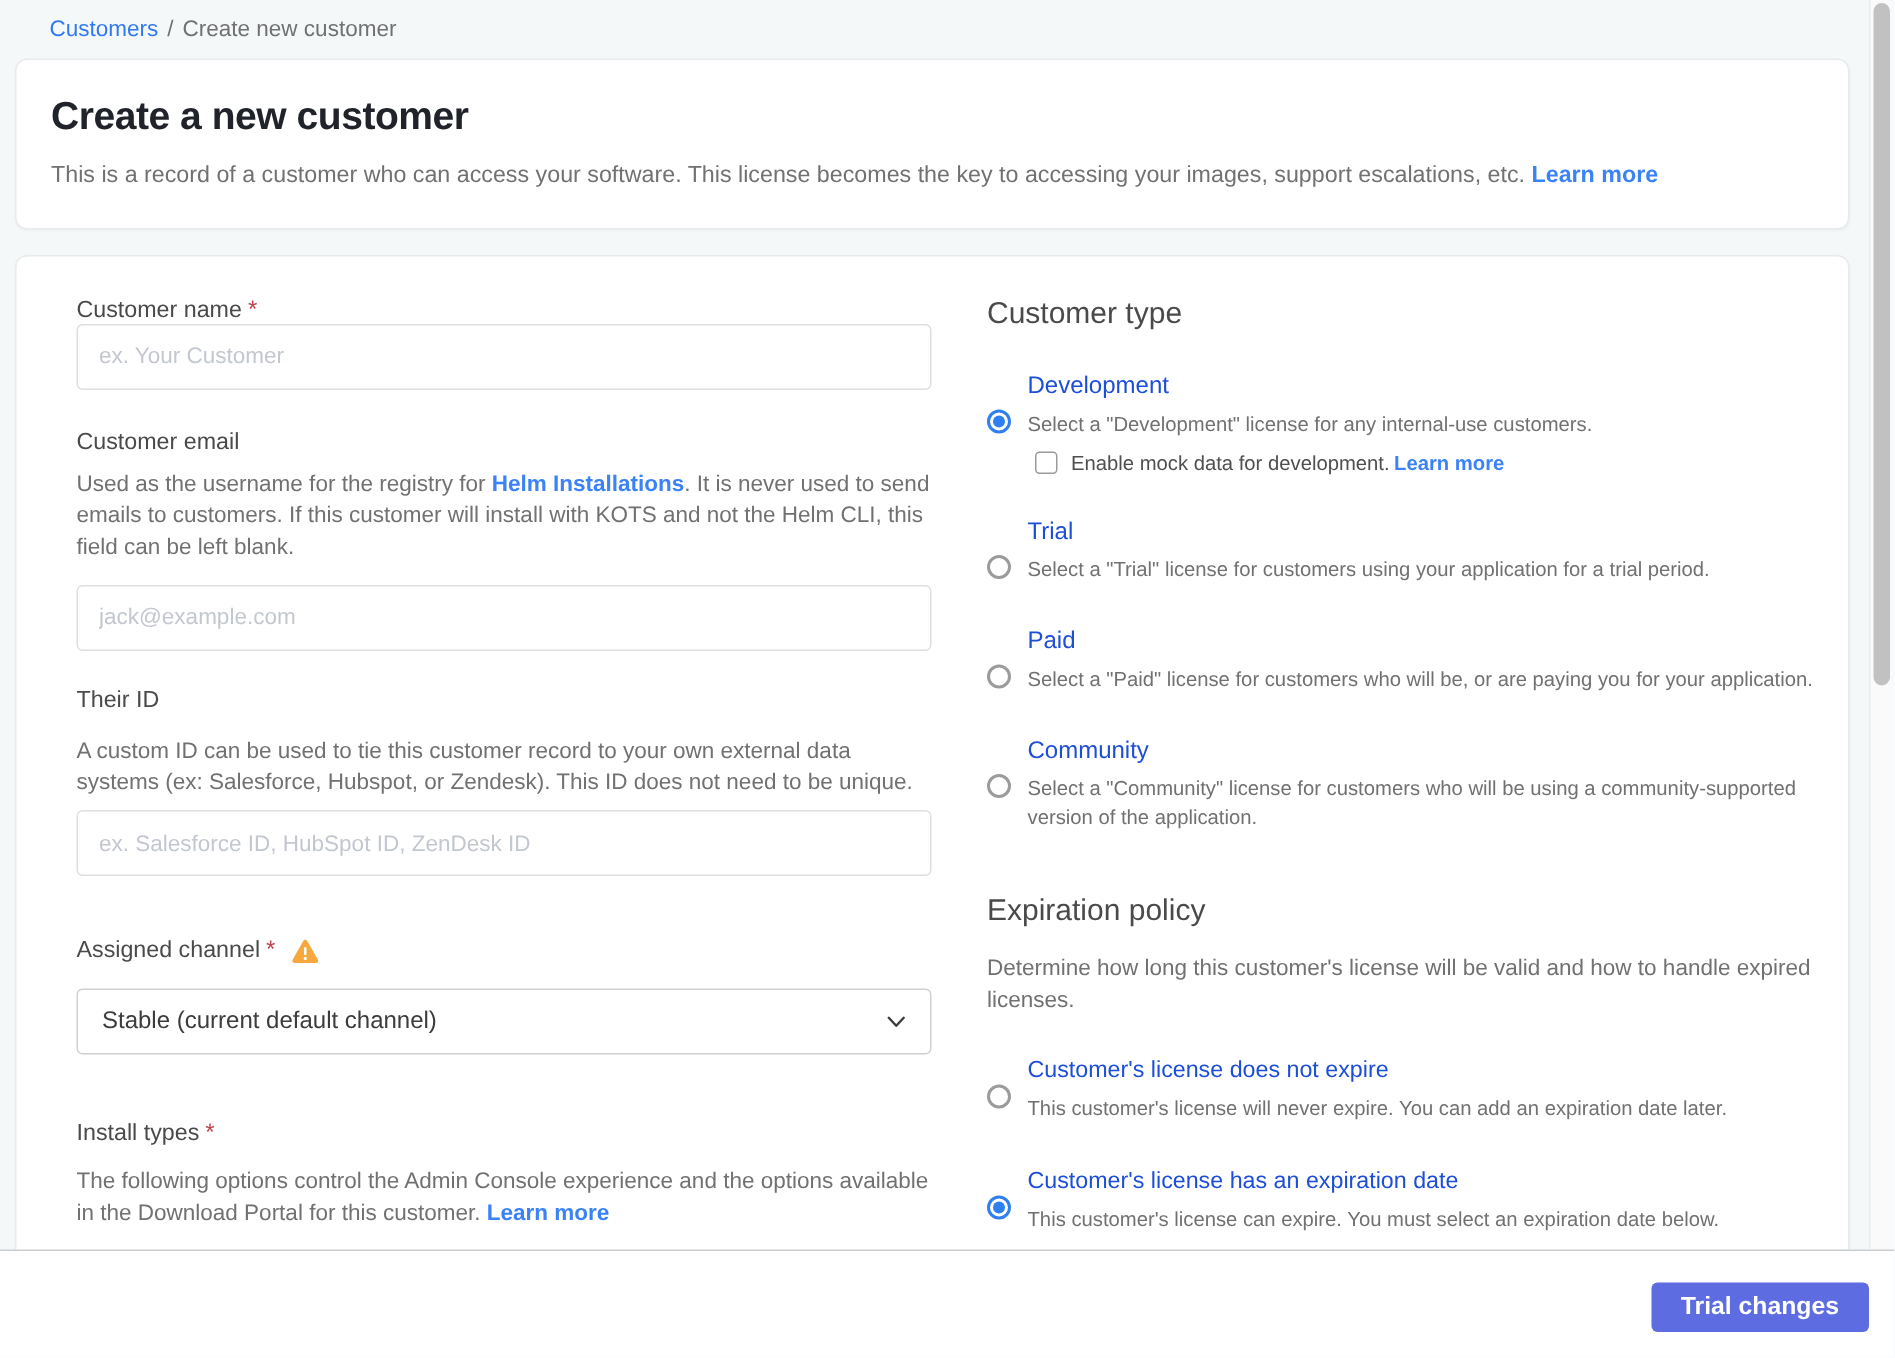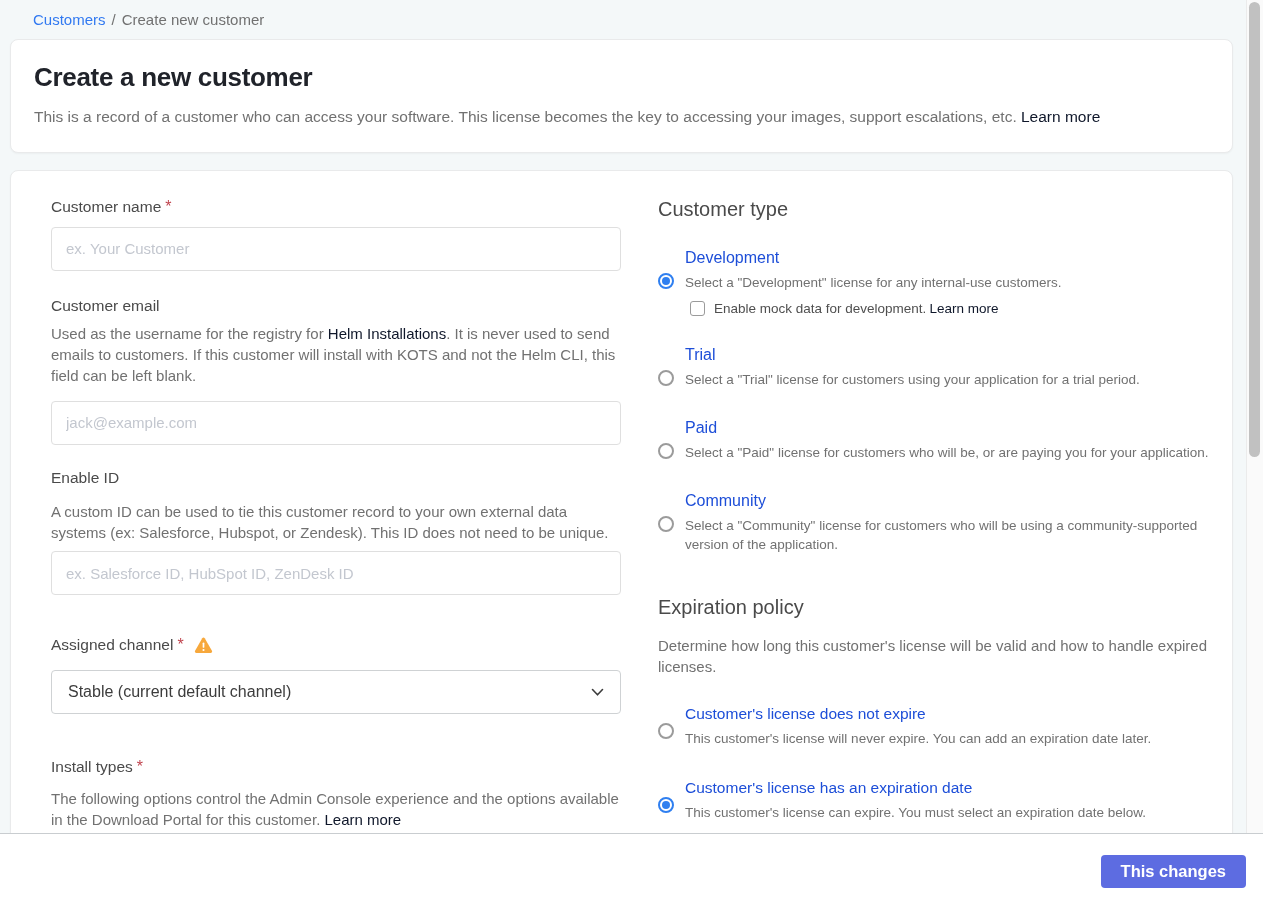--- a/index.html
+++ b/index.html
@@ -15,28 +15,28 @@
   .breadcrumb .sep{margin:0 6px;color:#717171;}
   
   .card{
     background:#fff;border:1px solid #e9eaeb;border-radius:8px;
     box-shadow:0 1px 2px rgba(0,0,0,.04);
     margin-left:10px;width:1223px;box-sizing:border-box;
   }
   .header-card{margin-top:11px;padding:22px 11px 24px 23px;}
   .page-title{margin:0;font-size:26px;font-weight:700;color:#20232a;letter-spacing:-.3px;}
   .page-desc{margin-top:13px;font-size:15.5px;color:#717171;line-height:1.4;}
-  a.inline-link{color:#0f172a;text-decoration:none;cursor:pointer;}
+  a.inline-link{color:#3b82f6;text-decoration:none;cursor:pointer;font-weight:bold;}
   .main-card{margin-top:17px;height:705px;padding:27px 40px;display:flex;}
   
   .col-left{width:570px;flex:none;}
   .field-label{font-size:15.5px;color:#4a4a4a;}
   .req{color:#c0444e;margin-left:4px;}
   .text-input{
-    box-sizing:border-box;width:570px;height:44px;margin-top:11px;
+    box-sizing:border-box;width:570px;height:44px;
     border:1px solid #dfdfdf;border-radius:4px;padding:0 14px;
     font-size:15px;color:#4a4a4a;outline:none;background:#fff;
     font-family:"Liberation Sans","DejaVu Sans",sans-serif;
   }
   .text-input::placeholder{color:#c3c7cf;opacity:1;}
   .help-text{font-size:15px;color:#717171;line-height:1.42;}
   .mt8{margin-top:8px;} .mt12{margin-top:12px;} .mt14{margin-top:14px;}
   .sec-gap-sm{margin-top:26px;} .sec-gap-md{margin-top:24px;} .sec-gap-lg{margin-top:41px;} .sec-gap-xl{margin-top:44px;}
   .label-row{display:flex;align-items:center;}
   .warn-icon{margin-left:10px;display:inline-flex;}
@@ -115,21 +115,21 @@
       <span class="req">*</span>
     </div>
     <input class="text-input" type="text" placeholder="ex. Your Customer" style="">
 
     <div class="field-label sec-gap-sm">Customer email</div>
     <div class="help-text mt8">
       <span>Used as the username for the registry for </span><a class="inline-link">Helm Installations</a><span>. It is never used to send emails to customers. If this customer will install with KOTS and not the Helm CLI, this field can be left blank.</span>
     </div>
     <input class="text-input mt14" type="text" placeholder="jack@example.com" style="">
 
-    <div class="field-label sec-gap-md">Enable ID</div>
+    <div class="field-label sec-gap-md">Their ID</div>
     <div class="help-text mt14">A custom ID can be used to tie this customer record to your own external data systems (ex: Salesforce, Hubspot, or Zendesk). This ID does not need to be unique.</div>
     <input class="text-input mt8" type="text" placeholder="ex. Salesforce ID, HubSpot ID, ZenDesk ID" style="">
 
     <div class="label-row sec-gap-lg">
       <span class="field-label">Assigned channel</span>
       <span class="req">*</span>
       <span class="warn-icon">
         <svg width="19" height="17" viewBox="0 0 24 22">
           <path d="M10.4 1.5 a1.9 1.9 0 0 1 3.2 0 l9.3 16.4 a1.9 1.9 0 0 1 -1.6 2.8 H2.7 a1.9 1.9 0 0 1 -1.6 -2.8 Z" fill="#f7a83c"></path>
           <rect x="10.9" y="7" width="2.2" height="7" rx="1.1" fill="#fff"></rect>
@@ -204,14 +204,14 @@
     </div>
 
   </div>
 </div>
 
 <div class="scrollbar">
   <div class="scroll-thumb"></div>
 </div>
 
 <div class="footer-bar">
-  <button class="save-btn">This changes</button>
+  <button class="save-btn">Trial changes</button>
 </div>
 
 </body></html>

